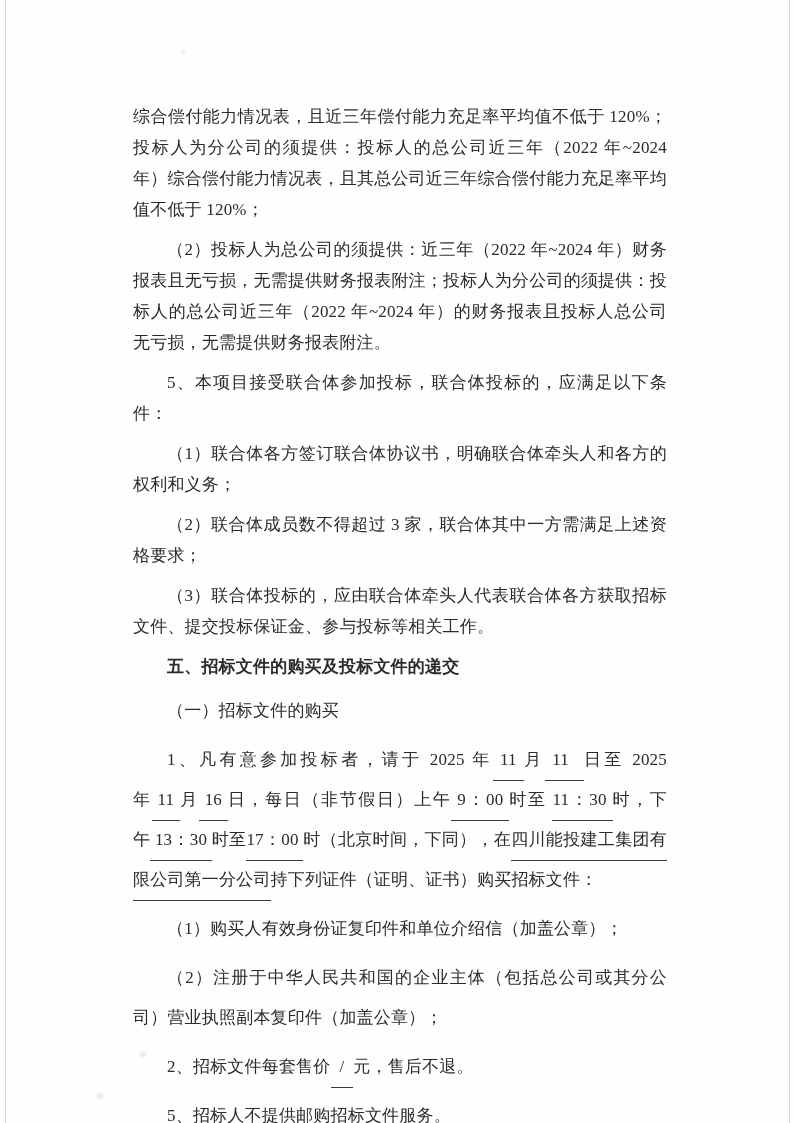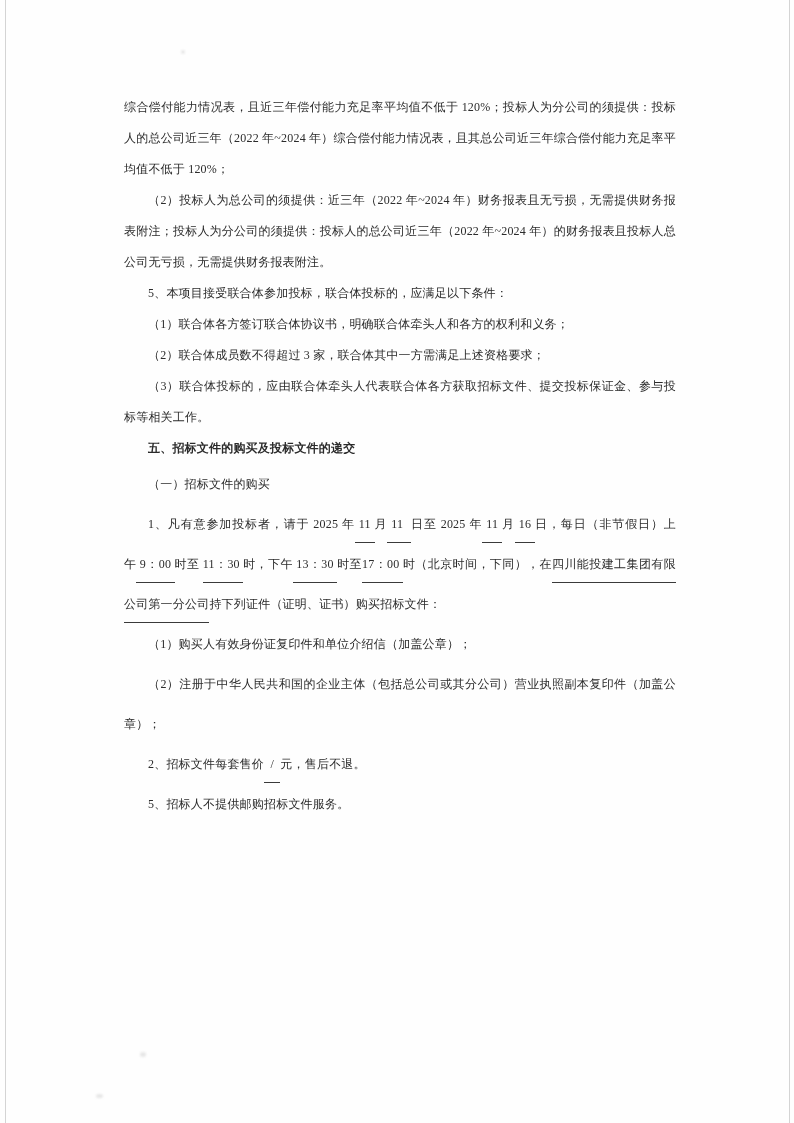--- a/index.html
+++ b/index.html
@@ -32,22 +32,22 @@
     border-radius: 50%;
     filter: blur(1px);
   }
   .doc-body {
     position: absolute;
     left: 124px;
     top: 92px;
     width: 552px;
   }
   .doc-body p {
-    margin: 0;
-    font-size: 12px;
+    margin: 9px;
+    font-size: 17px;
     text-align: justify;
     letter-spacing: 0.2px;
   }
   .s1 { line-height: 31px; }
   .s2 { line-height: 40px; }
   .indent { text-indent: 2em; }
   .bold { font-weight: bold; }
   .gap { margin-top: 12px; }
   .u {
     text-decoration: none;

